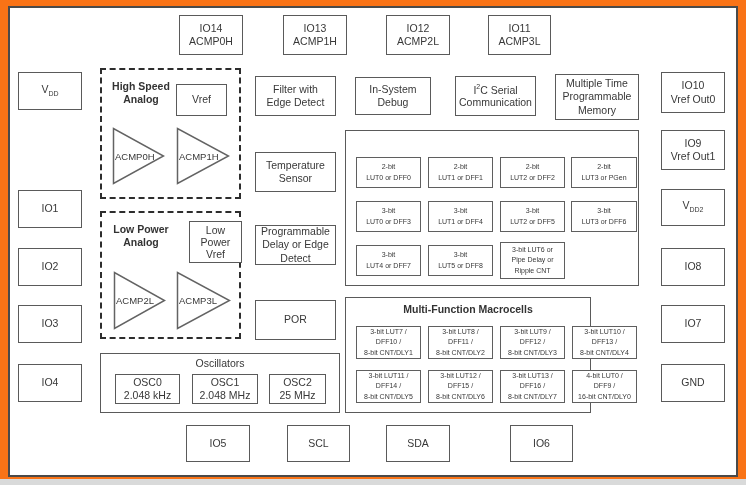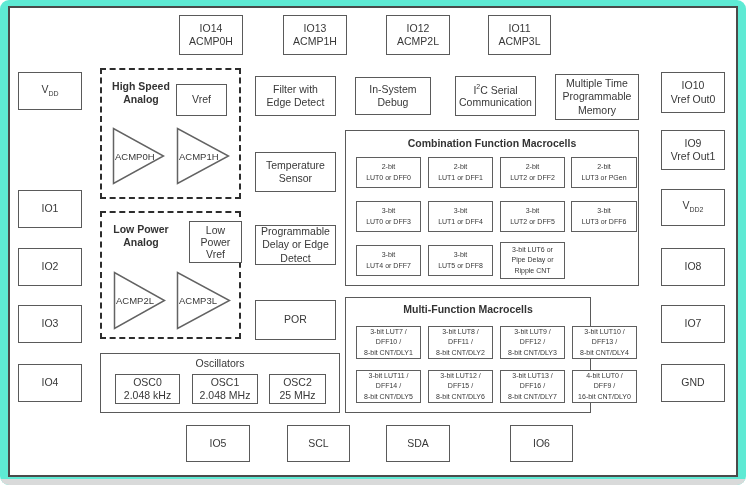--- a/index.html
+++ b/index.html
@@ -1,20 +1,19 @@
 <!DOCTYPE html>
 <html><head>
 <meta charset="utf-8">
 <style>
   html,body { margin:0; padding:0; background:#ffffff; }
   .page {
     position:relative; width:746px; height:485px; overflow:hidden;
-    background:#5eead4; color:#383838;
+    background:#f97316; color:#383838;
     font-family:"Liberation Sans", sans-serif;
-    border-radius:9px;
   }
   .frame {
     position:absolute; left:8px; top:6px; width:730px; height:471px;
     border:2px solid #4a4a4a; box-sizing:border-box; background:#fff;
   }
   .bottom-shade {
     position:absolute; left:0; right:0; bottom:0; height:6px;
     background:#d9dada;
   }
   .b {
@@ -138,21 +137,20 @@
 Debug</span></div>
   <div class="b fn" style="left:455px;top:76px;width:81px;height:40px">
     <span class="t"><span>I</span><sup>2</sup><span>C Serial
 Communication</span></span>
   </div>
   <div class="b fn" style="left:555px;top:74px;width:84px;height:46px"><span class="t">Multiple Time
 Programmable
 Memory</span></div>
 
   <div class="ct" style="left:345px;top:130px;width:294px;height:156px">
-    <div class="ct-title" style="top:6px">Combination Function Macrocells</div>
     <div class="b cell" style="left:10px;top:26px;width:65px;height:31px"><span class="t">2-bit
 LUT0 or DFF0</span></div>
     <div class="b cell" style="left:82px;top:26px;width:65px;height:31px"><span class="t">2-bit
 LUT1 or DFF1</span></div>
     <div class="b cell" style="left:154px;top:26px;width:65px;height:31px"><span class="t">2-bit
 LUT2 or DFF2</span></div>
     <div class="b cell" style="left:225px;top:26px;width:66px;height:31px"><span class="t">2-bit
 LUT3 or PGen</span></div>
     <div class="b cell" style="left:10px;top:70px;width:65px;height:31px"><span class="t">3-bit
 LUT0 or DFF3</span></div>

